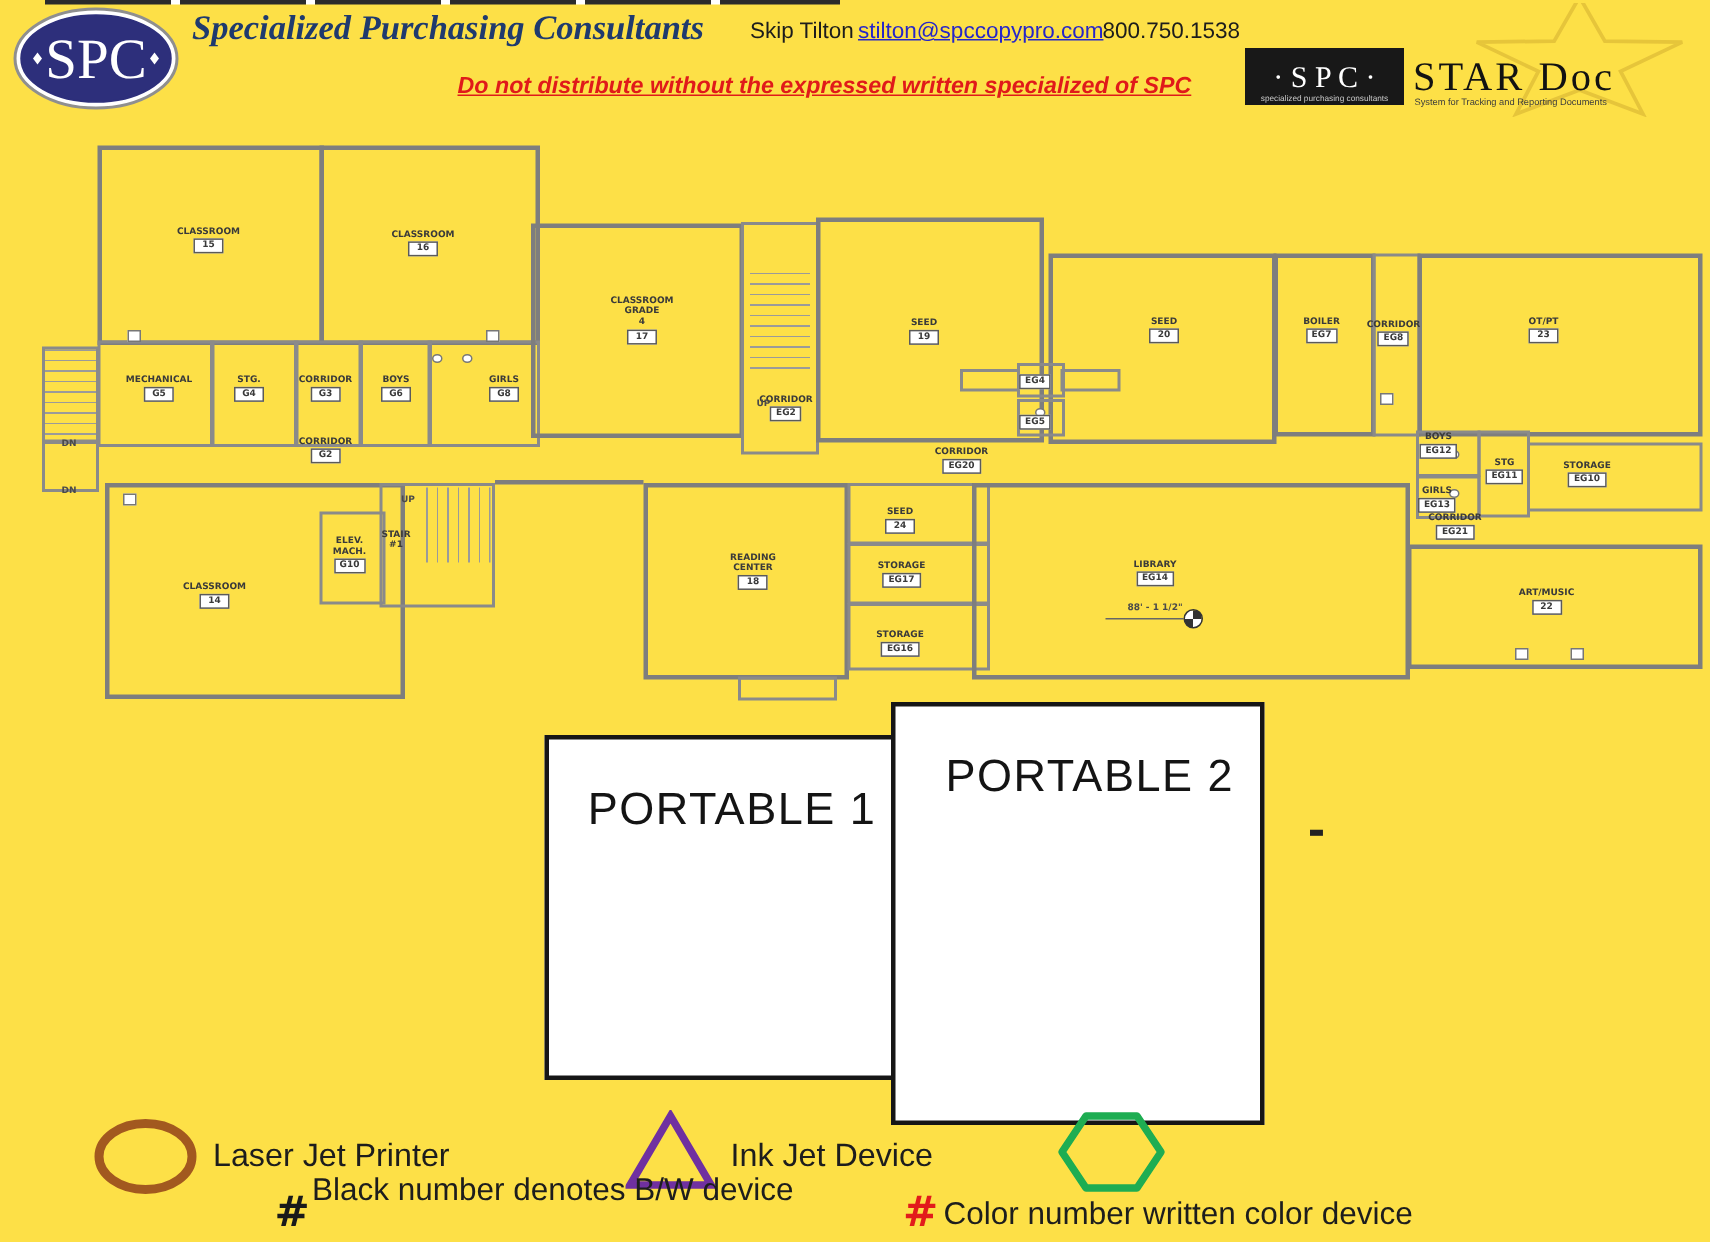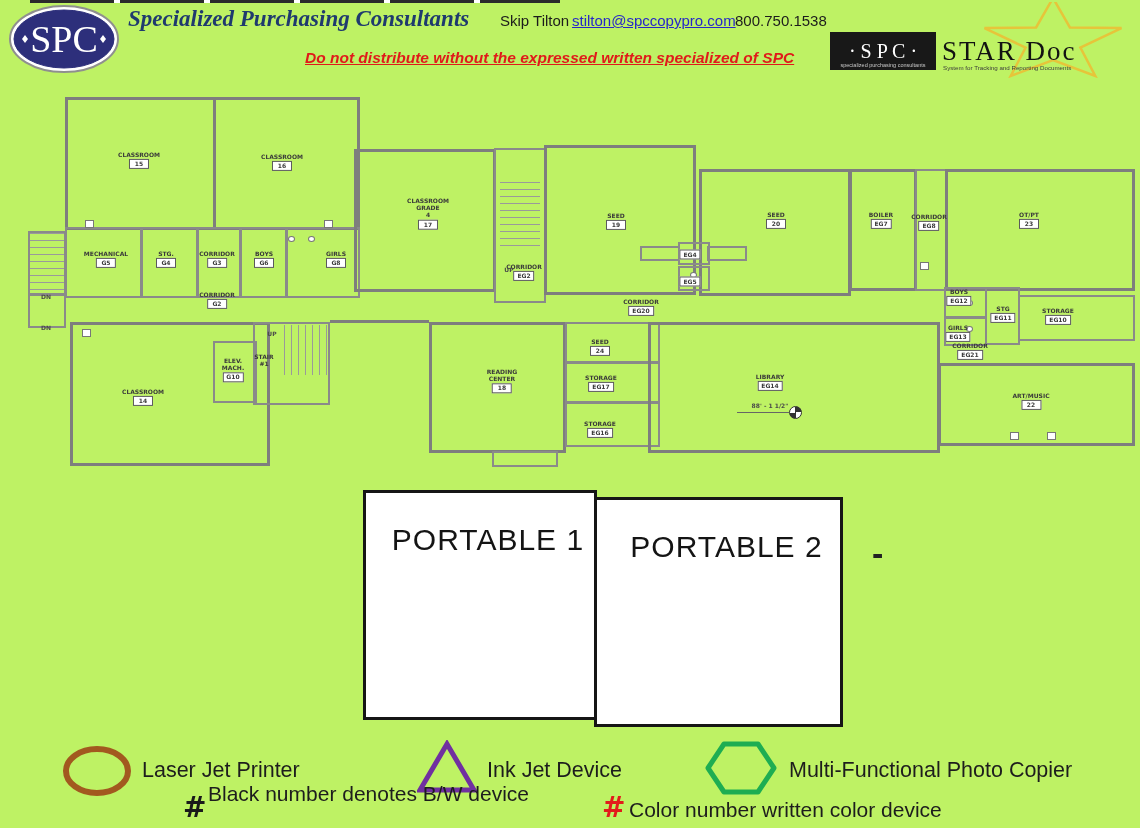--- a/index.html
+++ b/index.html
@@ -1,16 +1,16 @@
 <!DOCTYPE html>
 <html><head>
 <meta charset="utf-8">
 <style>
   html,body{margin:0;padding:0;background:#fff;}
-  .page{position:relative;width:1140px;height:828px;background:#bef264;overflow:hidden;
+  .page{position:relative;width:1140px;height:828px;background:#fde047;overflow:hidden;
         font-family:"Liberation Sans",sans-serif;}
 
   
   .topline{position:absolute;left:30px;top:0;width:530px;height:3px;
            background:repeating-linear-gradient(90deg,#2b2b2b 0 84px,#fff 84px 90px);}
   .company-title{position:absolute;left:128px;top:6px;font-family:"Liberation Serif",serif;
                  font-style:italic;font-weight:bold;font-size:23px;color:#1f3a6e;white-space:nowrap;}
   .contact{position:absolute;top:12px;font-size:15px;color:#1c1c1c;white-space:nowrap;}
   .contact-name{left:500px;}
   .contact-email{left:572px;color:#2626c9;text-decoration:underline;cursor:pointer;}
@@ -178,38 +178,37 @@
         <div class="fp-note" style="left: 272px; top: 333px;">UP</div>
         <div class="fp-note" style="left: 46px; top: 296px;">DN</div>
         <div class="fp-note" style="left: 46px; top: 327px;">DN</div>
         <div class="fp-note" style="left: 770px; top: 405px;">88' - 1 1/2"</div>
       </div>
   </div>
 
   <div class="portable" style="left:363px;top:490px;width:234px;height:230px;">
     <div class="portable-label">PORTABLE 1</div>
   </div>
-  <div class="portable" style="left:594px;top:497px;width:249px;height:230px;">
+  <div class="portable" style="left:594px;top:468px;width:249px;height:282px;">
     <div class="portable-label">PORTABLE 2</div>
   </div>
   <div class="portable-dash">-</div>
 
   <svg class="legend-shape" style="left:62px;top:745px;" width="70" height="52" viewBox="0 0 70 52">
     <ellipse cx="35" cy="26" rx="31" ry="22" fill="none" stroke-width="6" stroke="#a2591f"></ellipse>
   </svg>
   <div class="legend-label" style="left:142px;top:758px;">Laser Jet Printer</div>
 
   <svg class="legend-shape" style="left:417px;top:740px;" width="60" height="54" viewBox="0 0 60 54">
     <polygon points="30,4 57,50 3,50" fill="none" stroke-width="5" stroke="#7030a0"></polygon>
   </svg>
   <div class="legend-label" style="left:487px;top:758px;">Ink Jet Device</div>
 
   <svg class="legend-shape" style="left:705px;top:741px;" width="72" height="54" viewBox="0 0 72 54">
     <polygon points="19,3 53,3 69,27 53,51 19,51 3,27" fill="none" stroke-width="5" stroke-linejoin="round" stroke="#1ead52"></polygon>
   </svg>
-  <div class="legend-label" style="left:789px;top:758px;">Multi-Functional Photo Copier</div>
 
   <div class="note-sym" style="left:183px;top:791px;color:#1a1a1a;">#</div>
   <div class="note-text" style="left:208px;top:782px;">Black number denotes B/W device</div>
   <div class="note-sym" style="left:602px;top:791px;color:#e21b1b;">#</div>
   <div class="note-text" style="left:629px;top:798px;">Color number written color device</div>
 
 </div>
 
 </body></html>

